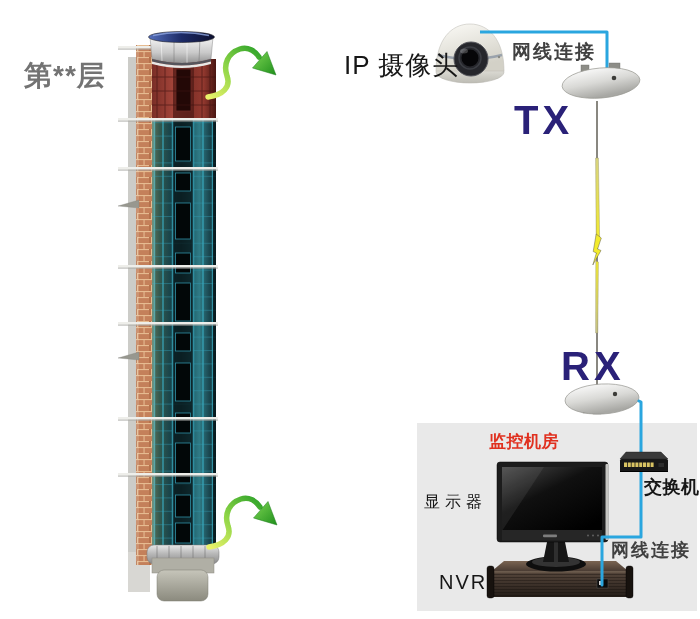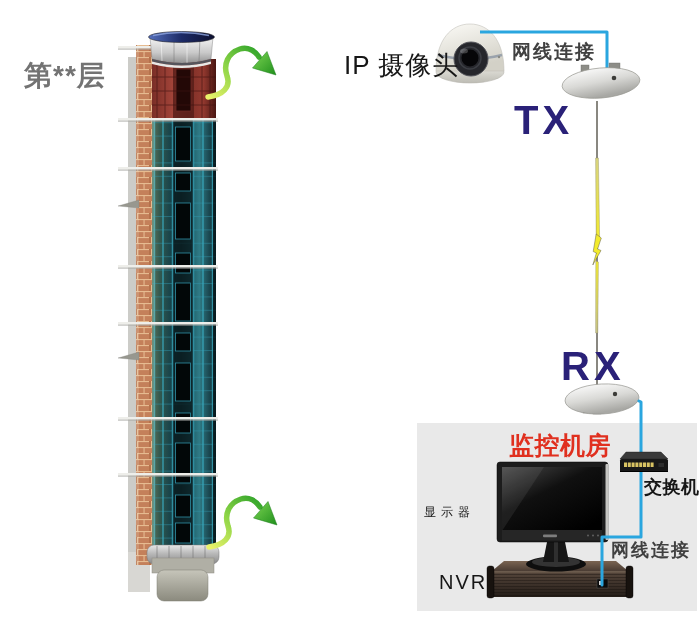--- a/index.html
+++ b/index.html
@@ -322,23 +322,23 @@
 
 
   <div class="lbl lbl-black" style="left:344px;top:52px;font-size:26px;font-weight:400;letter-spacing:1px;">IP 摄像头</div>
 
   <div class="lbl lbl-blue" style="left:512px;top:42px;font-size:19px;letter-spacing:2px;">网线连接</div>
 
   <div class="lbl lbl-navy" style="left:514px;top:100px;font-size:40px;letter-spacing:4px;">TX</div>
 
   <div class="lbl lbl-navy" style="left:515px;top:346px;font-size:40px;letter-spacing:4px;margin-left:46px;">RX</div>
 
-  <div class="lbl" style="left:489px;top:433px;font-size:25px;font-weight:bold;color:#e0301f;letter-spacing:0.5px;margin-left:20px;">监控机房</div>
-
-  <div class="lbl lbl-black" style="left:424px;top:494px;font-size:12px;letter-spacing:5px;margin-top:12px;">显示器</div>
+  <div class="lbl" style="left:489px;top:433px;font-size:17px;font-weight:bold;color:#e0301f;letter-spacing:0.5px;">监控机房</div>
+
+  <div class="lbl lbl-black" style="left:424px;top:494px;font-size:16px;letter-spacing:5px;">显示器</div>
 
   <div class="lbl lbl-black" style="left:644px;top:478px;font-size:18px;letter-spacing:0.5px;font-weight:bold;">交换机</div>
 
   <div class="lbl lbl-blue" style="left:611px;top:541px;font-size:18px;letter-spacing:2px;">网线连接</div>
 
   <div class="lbl lbl-black" style="left:439px;top:572px;font-size:20px;font-weight:500;letter-spacing:2px;">NVR</div>
 
 </div>
 
 </body></html>

